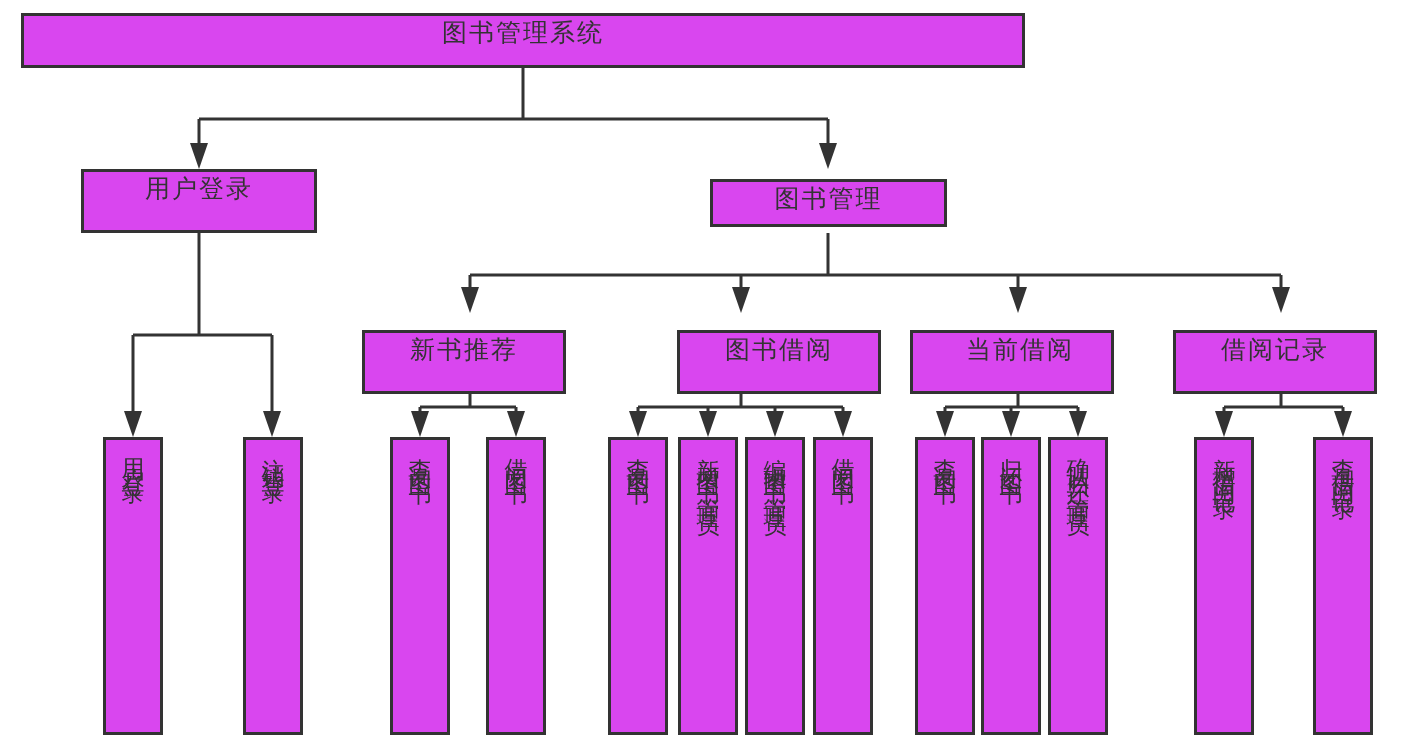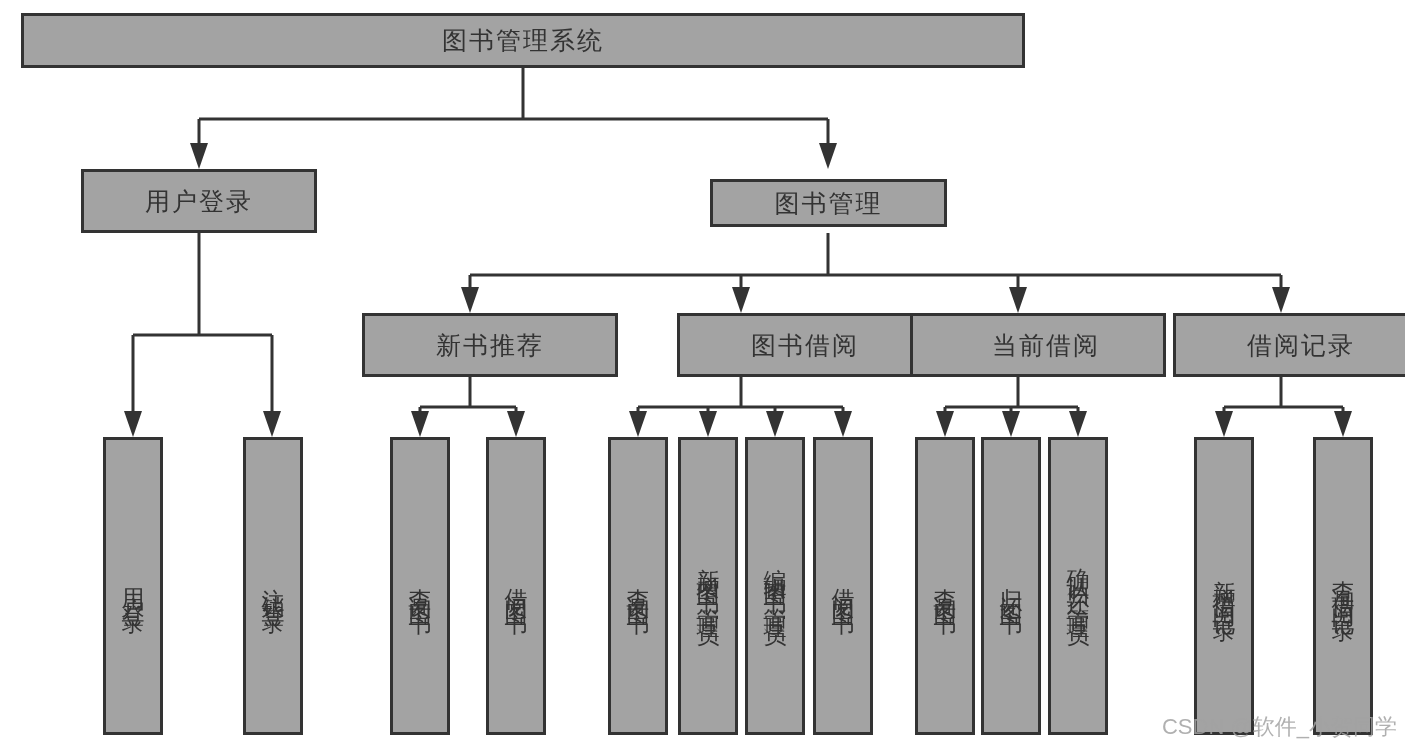--- a/index.html
+++ b/index.html
@@ -19,36 +19,36 @@
     position: absolute;
     left: 0;
     top: 0;
     width: 1405px;
     height: 747px;
   }
   .box {
     position: absolute;
     box-sizing: border-box;
     border: 3px solid #333333;
-    background: #a3a3a3;
+    background: #d946ef;
     color: #333333;
     display: flex;
-    align-items: center;
+    align-items: flex-start;
     justify-content: center;
     text-align: center;
   }
   .hlabel {
     font-size: 25px;
     letter-spacing: 2px;
     white-space: nowrap;
   }
   .root-box   { left: 21px;  top: 13px;  width: 1004px; height: 55px; }
   .l2-login   { left: 81px;  top: 169px; width: 236px;  height: 64px; }
   .l2-mgmt    { left: 710px; top: 179px; width: 237px;  height: 48px; }
-  .l3         { top: 313px; width: 256px; height: 64px; }
+  .l3         { top: 330px; width: 204px; height: 64px; }
   .l3-rec     { left: 362px; }
   .l3-borrow  { left: 633px; margin-left: 44px; }
   .l3-current { left: 910px; padding-left: 16px; }
   .l3-records { left: 1173px; }
   .leaf {
     top: 437px;
     width: 60px;
     height: 298px;
   }
   .vtext {
@@ -180,15 +180,14 @@
     <span class="vtext">确认归还（管理员）</span>
   </div>
 
   <div class="box leaf leaf-12">
     <span class="vtext">新增借阅记录</span>
   </div>
   <div class="box leaf leaf-13">
     <span class="vtext">查询借阅记录</span>
   </div>
 
-  <div class="watermark">CSDN @软件_小贺同学</div>
 
 </div>
 
 </body></html>

